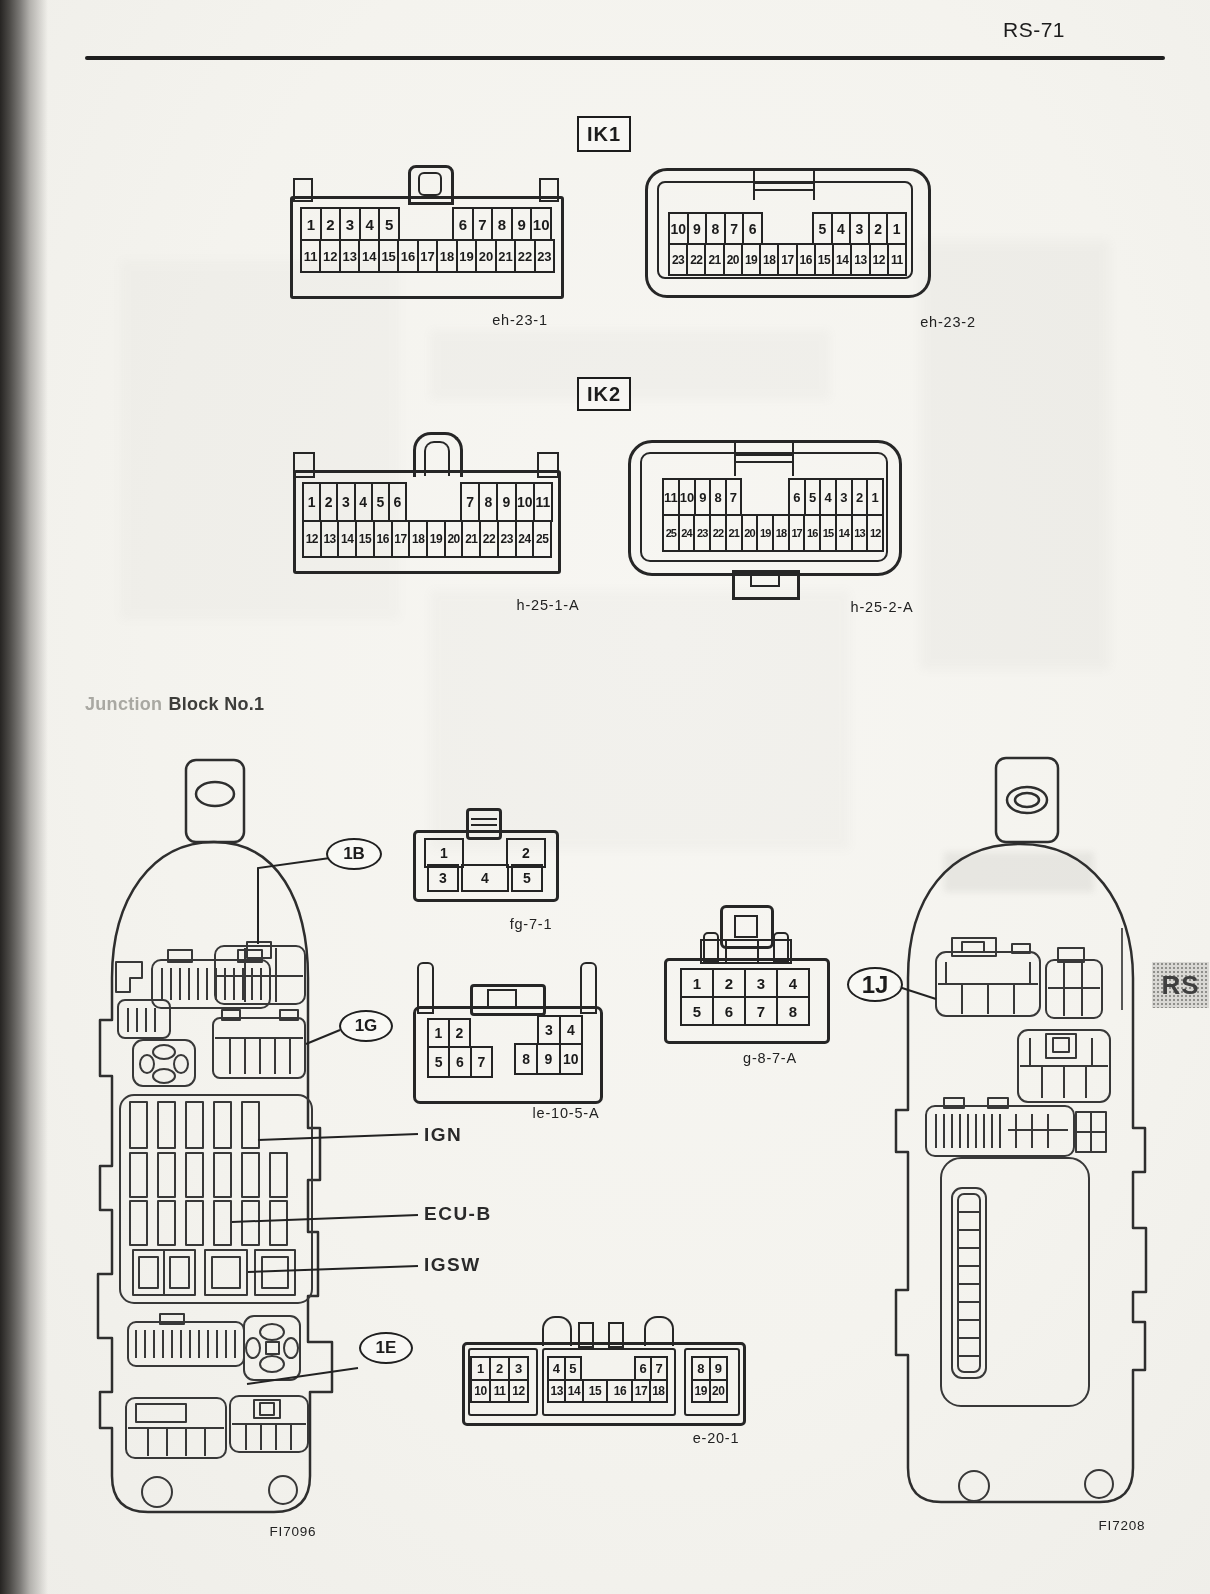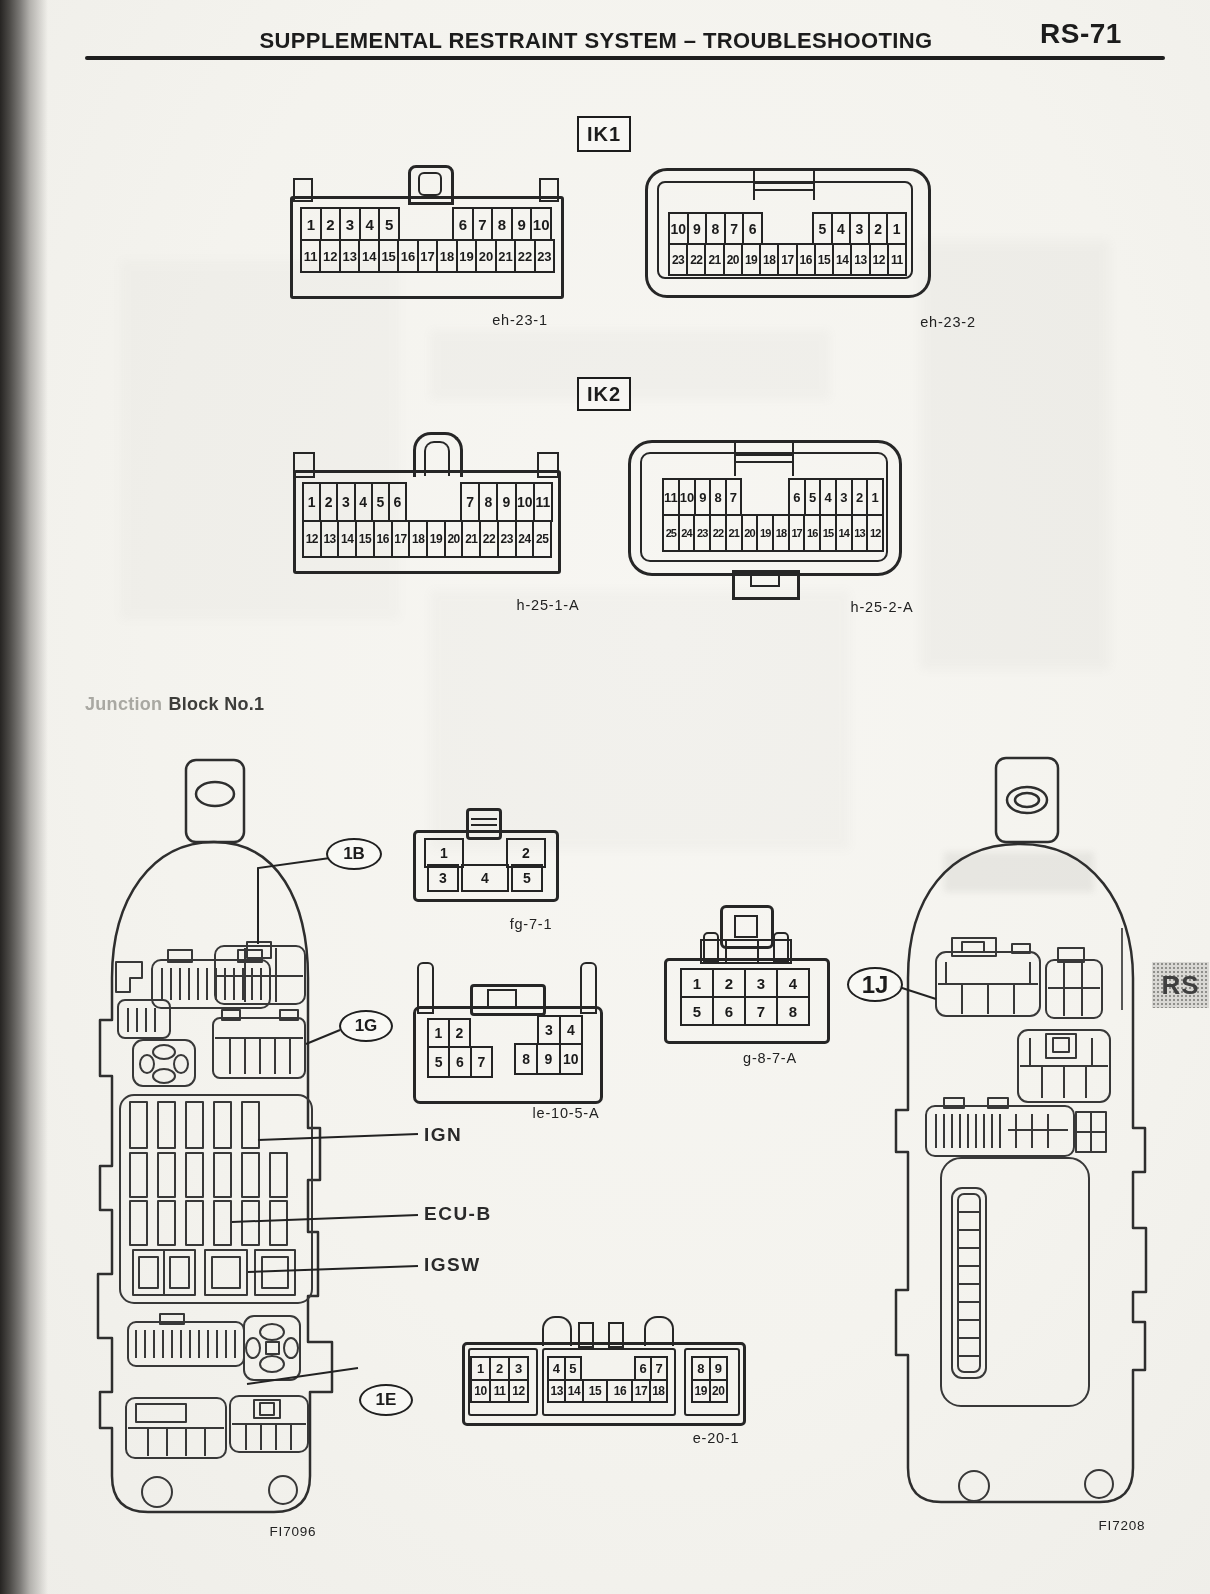--- a/index.html
+++ b/index.html
@@ -6,21 +6,21 @@
   .page{position:relative;width:1210px;height:1594px;overflow:hidden;
     font-family:"Liberation Sans",sans-serif;color:#1c1c1c;
     background:radial-gradient(ellipse at 55% 40%, #f7f6f2 0%, #f4f3ee 55%, #eeede8 100%);}
   .binding{position:absolute;left:0;top:0;bottom:0;width:48px;
     background:linear-gradient(90deg,#262422 0%,#4c4a47 20%,#7d7b78 42%,#b3b1ad 62%,rgba(244,243,239,0) 100%);}
   .ghost{position:absolute;background:#85847f;filter:blur(5px);pointer-events:none;}
   .art{position:absolute;left:0;top:0;}
   
   .title{position:absolute;left:596px;top:28px;transform:translateX(-50%);
     font-weight:700;font-size:22px;letter-spacing:.4px;color:#1c1c1c;white-space:nowrap;}
-  .pageno{position:absolute;left:1040px;top:18px;font-weight:700;font-size:28px;letter-spacing:.5px;}
+  .pageno{position:absolute;left:1003px;top:18px;font-weight:400;font-size:21px;letter-spacing:.5px;}
   .rule{position:absolute;left:85px;top:56px;width:1080px;height:4px;background:#1e1e1e;border-radius:2px;}
   .section{position:absolute;left:85px;top:694px;font-size:18px;font-weight:700;letter-spacing:.3px;}
   .section .w1{color:#a9a8a2;}
   .section .w2{color:#3d3d3a;margin-left:6px;}
   
   .badge{position:absolute;border:2.5px solid #1c1c1c;background:rgba(250,249,246,.6);
     display:flex;align-items:center;justify-content:center;font-weight:700;font-size:20px;letter-spacing:1px;}
   .oval{position:absolute;border:2.5px solid #1f1f1f;border-radius:50%;background:rgba(249,248,245,.92);
     display:flex;align-items:center;justify-content:center;font-weight:700;font-size:17px;}
   .ct{position:absolute;font-weight:600;font-size:19px;color:#2a2a2a;letter-spacing:1.5px;white-space:nowrap;}
@@ -173,21 +173,20 @@
       <path d="M330 858 L258 868 L258 944"></path>
       <path d="M340 1030 L306 1044"></path>
       <path d="M899 987 L936 999"></path>
       <path d="M358 1368 L247 1384"></path>
       <path d="M258 1140 L418 1134"></path>
       <path d="M232 1222 L418 1215"></path>
       <path d="M248 1272 L418 1266"></path>
     </g>
   </svg>
 
-  <div class="title">SUPPLEMENTAL RESTRAINT SYSTEM – TROUBLESHOOTING</div>
   <div class="pageno">RS-71</div>
   <div class="rule"></div>
 
   <div class="badge" style="left:577px;top:116px;width:50px;height:32px">IK1</div>
   <div class="badge" style="left:577px;top:377px;width:50px;height:30px">IK2</div>
 
   <div class="c" style="left:290px;top:165px;width:268px;height:130px">
     <div class="d" style="left:3px;top:13px;width:16px;height:20px"></div>
     <div class="d" style="left:249px;top:13px;width:16px;height:20px"></div>
     <div class="d d3" style="left:118px;top:0;width:40px;height:34px;border-radius:8px 8px 0 0"></div>
@@ -448,21 +447,21 @@
     <div class="pg f13" style="left:229px;top:40px;width:37px;height:25px">
         <i>8</i>
         <i>9</i>
       </div>
     <div class="pg f12" style="left:229px;top:63px;width:37px;height:24px">
         <i>19</i>
         <i>20</i>
       </div>
   </div>
   <div class="lbl" style="left:716px;top:1430px">e-20-1</div>
-  <div class="oval" style="left:359px;top:1384px;width:50px;height:28px">1E</div>
+  <div class="oval" style="left:359px;top:1332px;width:50px;height:28px">1E</div>
 
   <div class="fig" style="left:293px;top:1524px">FI7096</div>
   <div class="fig" style="left:1122px;top:1518px">FI7208</div>
 
   <div class="rstab">RS</div>
   <div class="artifact"></div>
   <div class="binding"></div>
 </div>
 
 </body></html>

